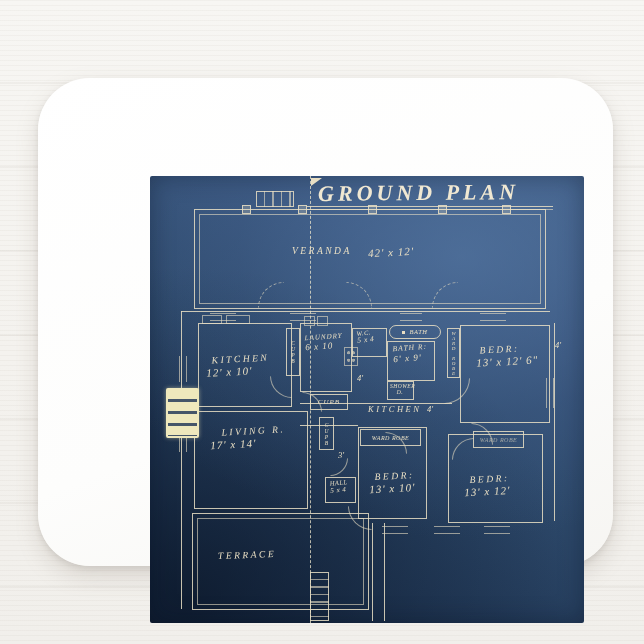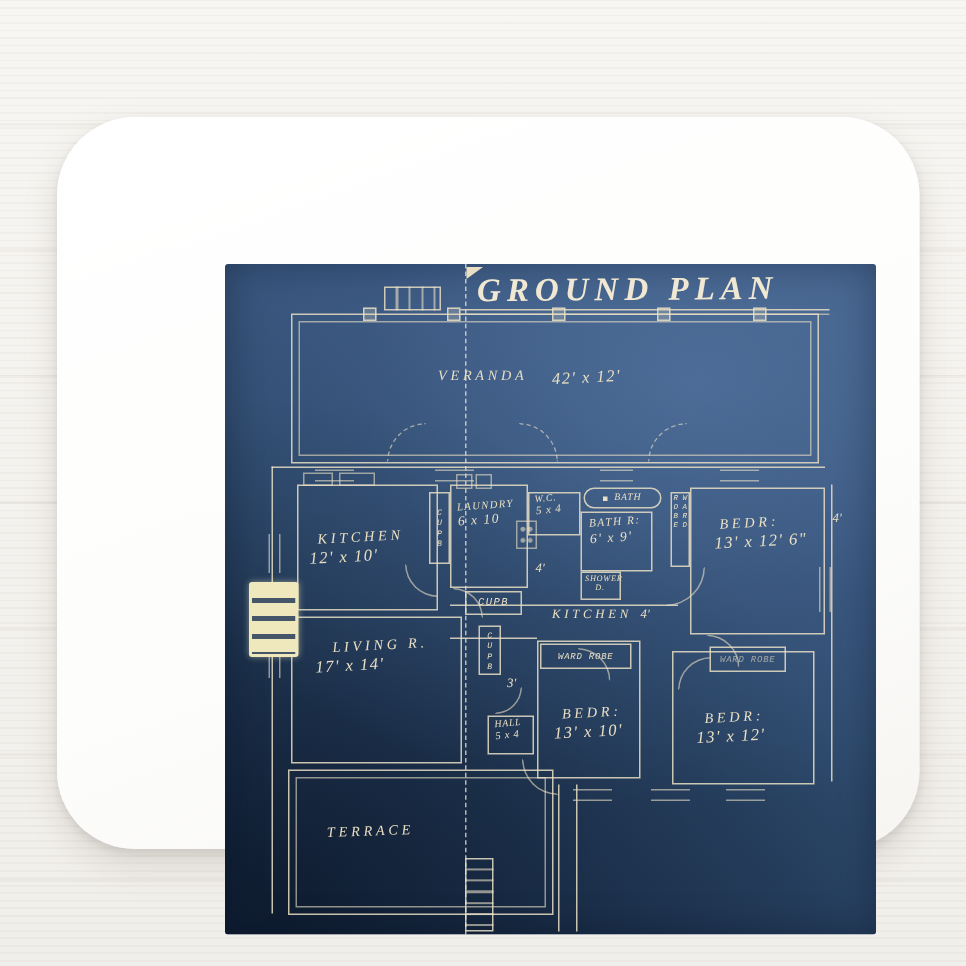--- a/index.html
+++ b/index.html
@@ -34,21 +34,21 @@
     background:
       radial-gradient(130% 90% at 72% 18%, rgba(90,125,170,0.55) 0%, rgba(70,100,145,0.25) 40%, rgba(0,0,0,0) 70%),
       radial-gradient(120% 100% at 8% 95%, rgba(8,18,34,0.65) 0%, rgba(10,22,40,0.25) 45%, rgba(0,0,0,0) 75%),
       linear-gradient(205deg,#44638c 0%,#3a577f 25%,#2e4a6c 50%,#243c5b 75%,#1a2e49 100%);
     border-radius:2px;
     box-shadow:inset 0 0 24px rgba(5,12,25,0.35);
   }
   .bp *{position:absolute;box-sizing:border-box;}
 
   
-  .room{border:1.7px solid var(--ink-soft);font-family:Liberation Mono, monospace;}
+  .room{border:1.7px solid var(--ink-soft);}
   .room.dbl{outline:1px solid var(--ink-faint);outline-offset:-6px;}
   .line-h{border-top:1.6px solid var(--ink-soft);height:0;}
   .line-v{border-left:1.6px solid var(--ink-soft);width:0;}
   .wall-v{border-left:1.6px solid var(--ink-soft);border-right:1.6px solid var(--ink-soft);}
   .centerline{border-left:1.4px dashed rgba(240,232,205,0.75);width:0;}
   .flag{width:0;height:0;border-top:8px solid var(--ink);border-right:11px solid transparent;}
 
   .win-h{height:8px;border-top:1.5px solid var(--ink-faint);border-bottom:1.5px solid var(--ink-faint);}
   .win-v{width:8px;border-left:1.5px solid var(--ink-faint);border-right:1.5px solid var(--ink-faint);}
   .post{width:9px;height:9px;border:1.5px solid var(--ink-soft);background:rgba(233,223,196,0.25);}

